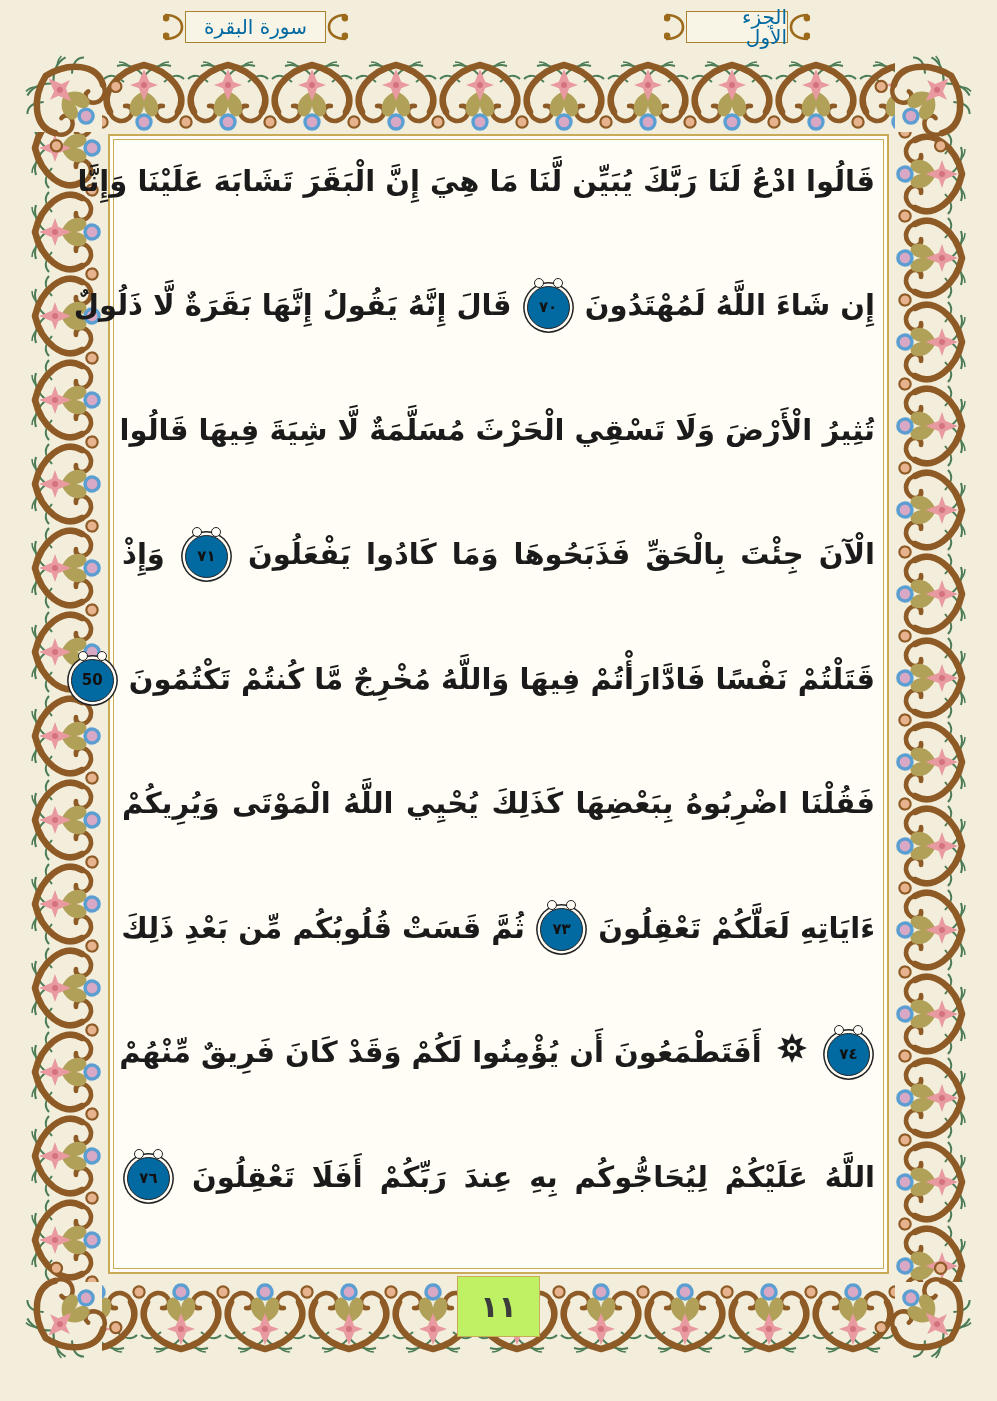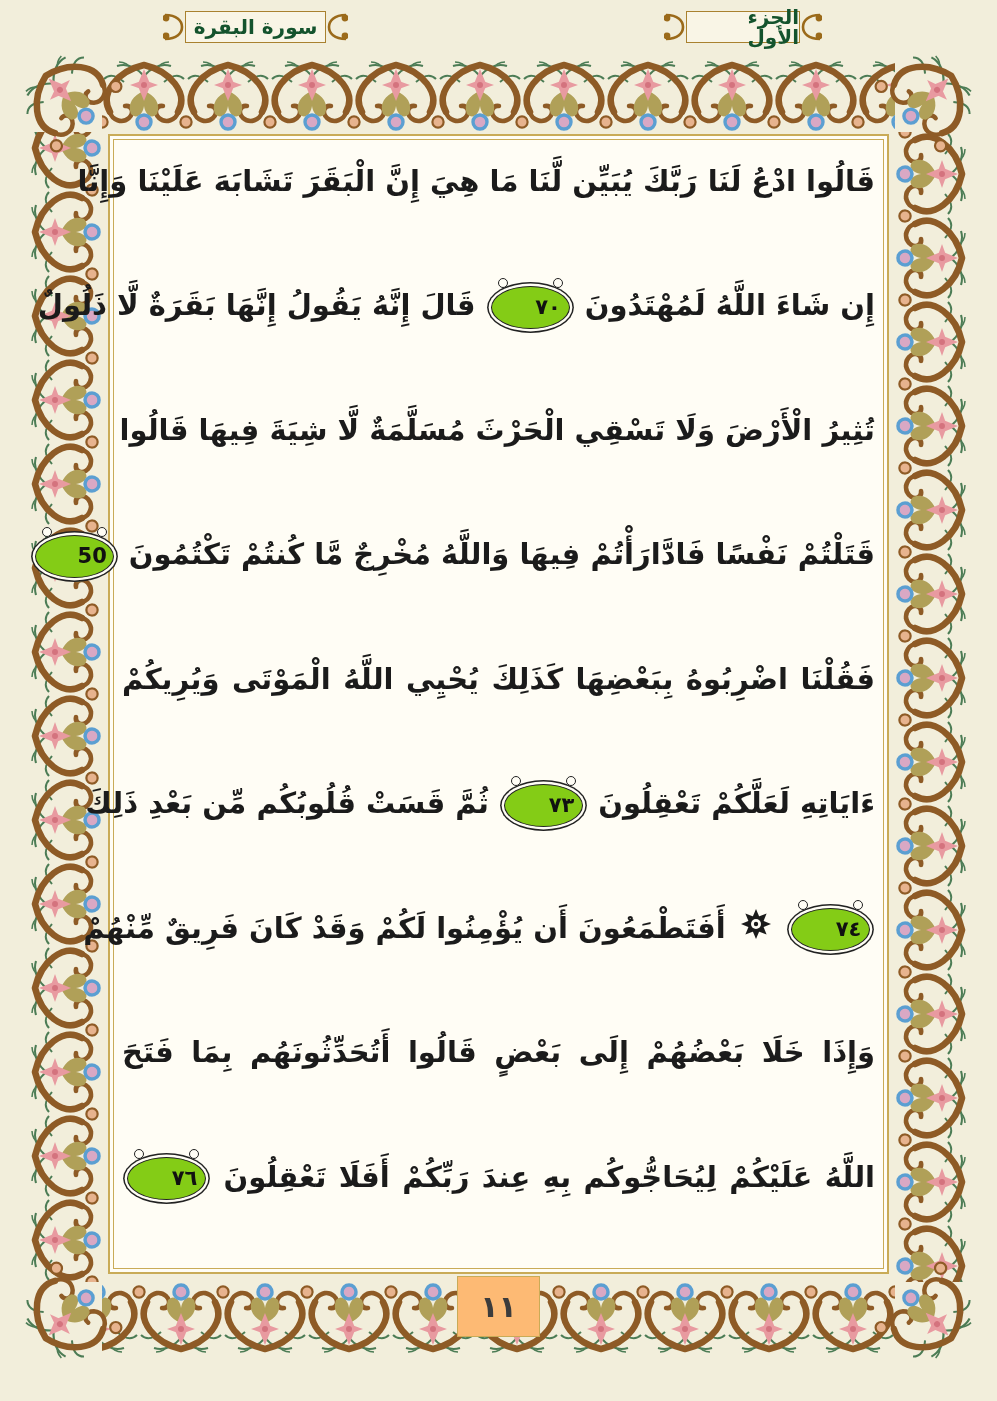--- a/index.html
+++ b/index.html
@@ -8,42 +8,42 @@
 
   
   .frame-svg{position:absolute;left:0;top:0;z-index:1;}
 
   
   .cartouche{position:absolute;top:11px;display:flex;align-items:center;z-index:3;}
   .cartouche.surah{left:163px;}
   .cartouche.juz{left:664px;}
   .c-box{background:#f9f5e6;border:1.5px solid #a9812f;display:flex;align-items:center;justify-content:center;height:32px;box-sizing:border-box;}
   .c-box.w-surah{width:141px;}
-  .c-box.w-juz{width:114px;padding-left:41px;}
-  .c-box span{color:#14532d;font-size:20px;font-weight:bold;line-height:1;}
+  .c-box.w-juz{width:102px;padding-left:41px;}
+  .c-box span{color:#0369a1;font-size:20px;font-weight:normal;line-height:1;}
   .curl{flex:0 0 auto;}
 
   
   .text-frame{position:absolute;left:108px;top:134px;width:781px;height:1140px;background:#fffdf5;border:2px solid #c9ab57;box-sizing:border-box;z-index:2;}
   .text-frame::before{content:"";position:absolute;inset:3px;border:1px solid #c9ab57;pointer-events:none;}
 
   .text-area{position:absolute;inset:8px 12px;display:flex;flex-direction:column;}
   .line{flex:1;direction:rtl;text-align:justify;text-align-last:justify;white-space:nowrap;font-size:29px;font-weight:bold;color:#1b1b1b;display:block;line-height:74px;overflow:visible;}
   .line .w{display:inline;}
 
   
-  .vmark{position:relative;display:inline-flex;align-items:center;justify-content:center;width:41px;height:41px;background:#84cc16;border:1.6px solid #222;border-radius:50%;box-shadow:0 0 0 2.4px #fffdf5,0 0 0 3.9px #222;font-size:21px;font-weight:bold;color:#111;vertical-align:middle;margin:0 5px;line-height:1;padding-left:36px;}
+  .vmark{position:relative;display:inline-flex;align-items:center;justify-content:center;width:41px;height:41px;background:#0369a1;border:1.6px solid #222;border-radius:50%;box-shadow:0 0 0 2.4px #fffdf5,0 0 0 3.9px #222;font-size:15px;font-weight:bold;color:#111;vertical-align:middle;margin:0 5px;line-height:1;}
   .vmark::before,.vmark::after{content:"";position:absolute;top:-9px;width:8px;height:8px;border:1.6px solid #222;border-radius:50%;background:#fffdf5;}
   .vmark::before{left:6px;}
   .vmark::after{right:6px;}
 
   .hizb{display:inline-block;vertical-align:middle;margin:0 4px;}
 
   
-  .pagenum{position:absolute;left:457px;top:1276px;width:83px;height:61px;background:#fdba74;border:1.5px solid #c9ab57;box-sizing:border-box;display:flex;align-items:center;justify-content:center;z-index:4;}
+  .pagenum{position:absolute;left:457px;top:1276px;width:83px;height:61px;background:#bef264;border:1.5px solid #c9ab57;box-sizing:border-box;display:flex;align-items:center;justify-content:center;z-index:4;}
   .pagenum span{font-size:30px;font-weight:bold;color:#3c3c3c;letter-spacing:4px;}
 </style>
 </head>
 <body>
 
 <div class="page">
 
   <svg class="frame-svg" width="997" height="1401" viewBox="0 0 997 1401" aria-hidden="true">
     <defs>
       <g id="motif">
@@ -134,37 +134,37 @@
       <circle cx="19" cy="7" r="3.4" fill="#9b6a1a"></circle>
       <circle cx="19" cy="25" r="3.4" fill="#9b6a1a"></circle>
     </svg>
   </div>
 
   <div class="text-frame">
     <div class="text-area">
         <div class="line"><span class="w">قَالُوا ادْعُ لَنَا رَبَّكَ يُبَيِّن لَّنَا مَا هِيَ إِنَّ الْبَقَرَ تَشَابَهَ عَلَيْنَا وَإِنَّا</span></div>
         <div class="line"><span class="w">إِن شَاءَ اللَّهُ لَمُهْتَدُونَ</span> <span class="vmark">٧٠</span> <span class="w">قَالَ إِنَّهُ يَقُولُ إِنَّهَا بَقَرَةٌ لَّا ذَلُولٌ</span></div>
         <div class="line"><span class="w">تُثِيرُ الْأَرْضَ وَلَا تَسْقِي الْحَرْثَ مُسَلَّمَةٌ لَّا شِيَةَ فِيهَا قَالُوا</span></div>
+        <div class="line"><span class="w">الْآنَ جِئْتَ بِالْحَقِّ فَذَبَحُوهَا وَمَا كَادُوا يَفْعَلُونَ</span> <span class="vmark">٧١</span> <span class="w">وَإِذْ</span></div>
         <div class="line"><span class="w">قَتَلْتُمْ نَفْسًا فَادَّارَأْتُمْ فِيهَا وَاللَّهُ مُخْرِجٌ مَّا كُنتُمْ تَكْتُمُونَ</span> <span class="vmark">50</span></div>
         <div class="line"><span class="w">فَقُلْنَا اضْرِبُوهُ بِبَعْضِهَا كَذَلِكَ يُحْيِي اللَّهُ الْمَوْتَى وَيُرِيكُمْ</span></div>
         <div class="line"><span class="w">ءَايَاتِهِ لَعَلَّكُمْ تَعْقِلُونَ</span> <span class="vmark">٧٣</span> <span class="w">ثُمَّ قَسَتْ قُلُوبُكُم مِّن بَعْدِ ذَلِكَ</span></div>
         <div class="line"><span class="vmark">٧٤</span> <span class="hizb"><svg width="32" height="32" viewBox="0 0 32 32">
               <path d="M16,1 L19.6,9.5 L16,13.5 L12.4,9.5 Z" transform="rotate(0 16 16)" fill="#1b1b1b"></path>
               <path d="M16,1 L19.6,9.5 L16,13.5 L12.4,9.5 Z" transform="rotate(45 16 16)" fill="#1b1b1b"></path>
               <path d="M16,1 L19.6,9.5 L16,13.5 L12.4,9.5 Z" transform="rotate(90 16 16)" fill="#1b1b1b"></path>
               <path d="M16,1 L19.6,9.5 L16,13.5 L12.4,9.5 Z" transform="rotate(135 16 16)" fill="#1b1b1b"></path>
               <path d="M16,1 L19.6,9.5 L16,13.5 L12.4,9.5 Z" transform="rotate(180 16 16)" fill="#1b1b1b"></path>
               <path d="M16,1 L19.6,9.5 L16,13.5 L12.4,9.5 Z" transform="rotate(225 16 16)" fill="#1b1b1b"></path>
               <path d="M16,1 L19.6,9.5 L16,13.5 L12.4,9.5 Z" transform="rotate(270 16 16)" fill="#1b1b1b"></path>
               <path d="M16,1 L19.6,9.5 L16,13.5 L12.4,9.5 Z" transform="rotate(315 16 16)" fill="#1b1b1b"></path>
               <circle cx="16" cy="16" r="7.2" fill="#1b1b1b"></circle>
               <circle cx="16" cy="16" r="5" fill="#fffdf5"></circle>
               <circle cx="16" cy="16" r="2.2" fill="#1b1b1b"></circle>
             </svg></span> <span class="w">أَفَتَطْمَعُونَ أَن يُؤْمِنُوا لَكُمْ وَقَدْ كَانَ فَرِيقٌ مِّنْهُمْ</span></div>
-        <div class="line"><span class="w">وَإِذَا خَلَا بَعْضُهُمْ إِلَى بَعْضٍ قَالُوا أَتُحَدِّثُونَهُم بِمَا فَتَحَ</span></div>
         <div class="line"><span class="w">اللَّهُ عَلَيْكُمْ لِيُحَاجُّوكُم بِهِ عِندَ رَبِّكُمْ أَفَلَا تَعْقِلُونَ</span> <span class="vmark">٧٦</span></div>
       </div>
   </div>
 
   <div class="pagenum">
     <span>١١</span>
   </div>
 
 </div>
 

